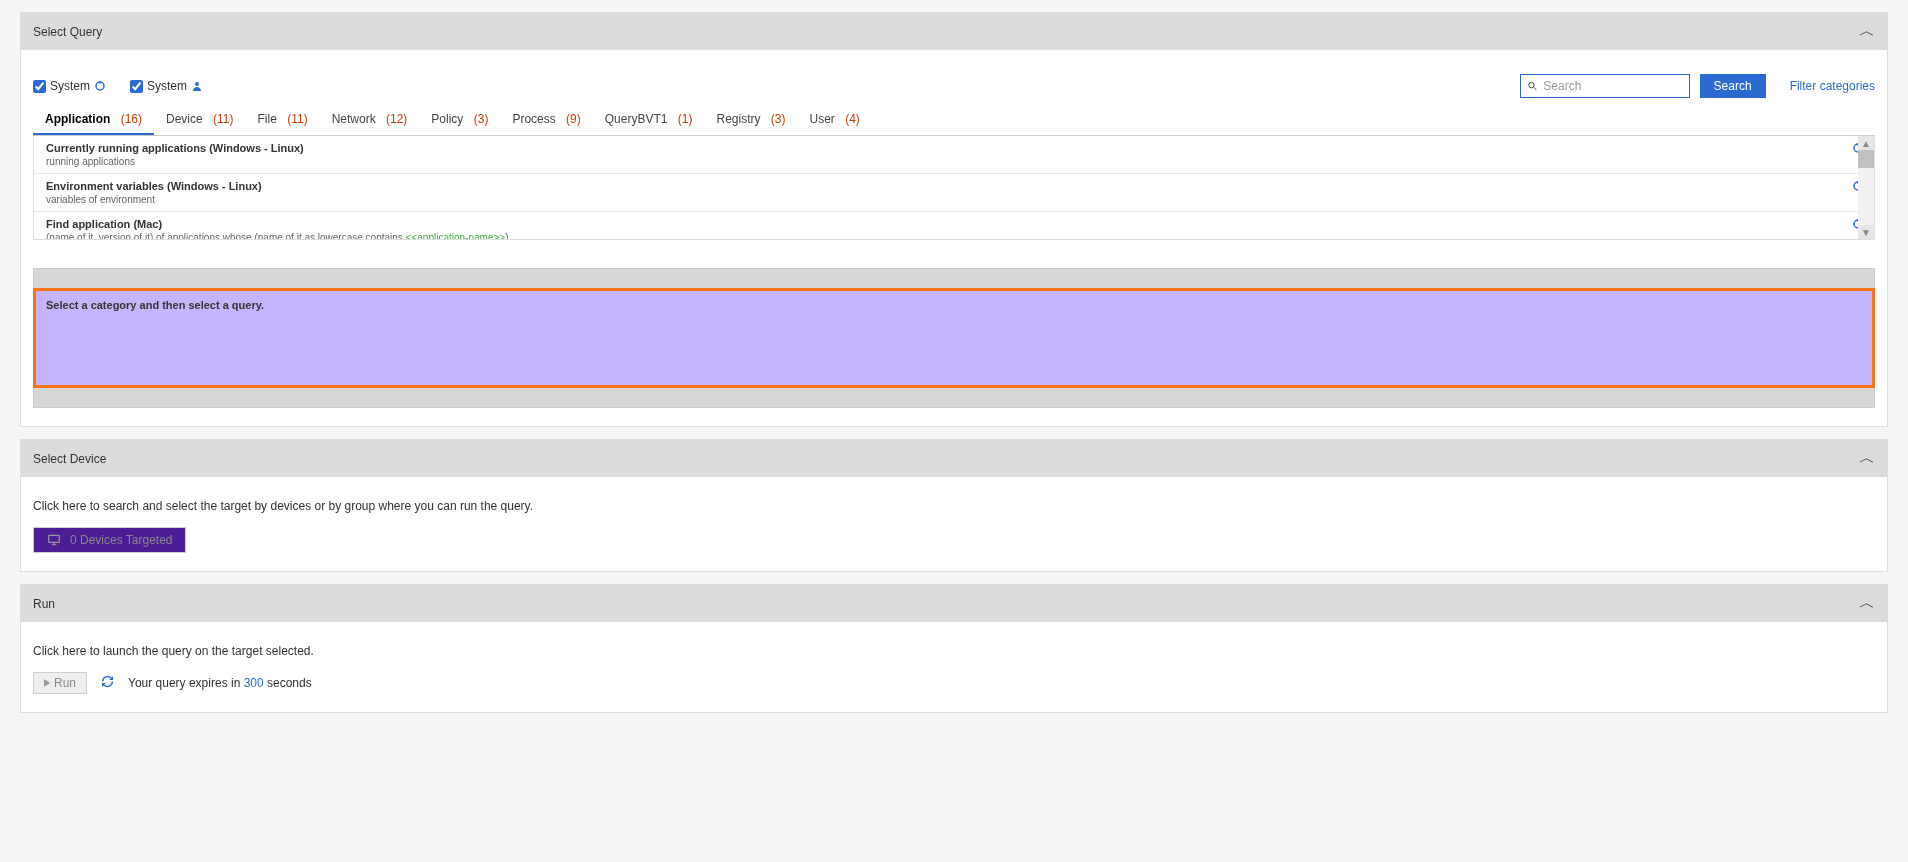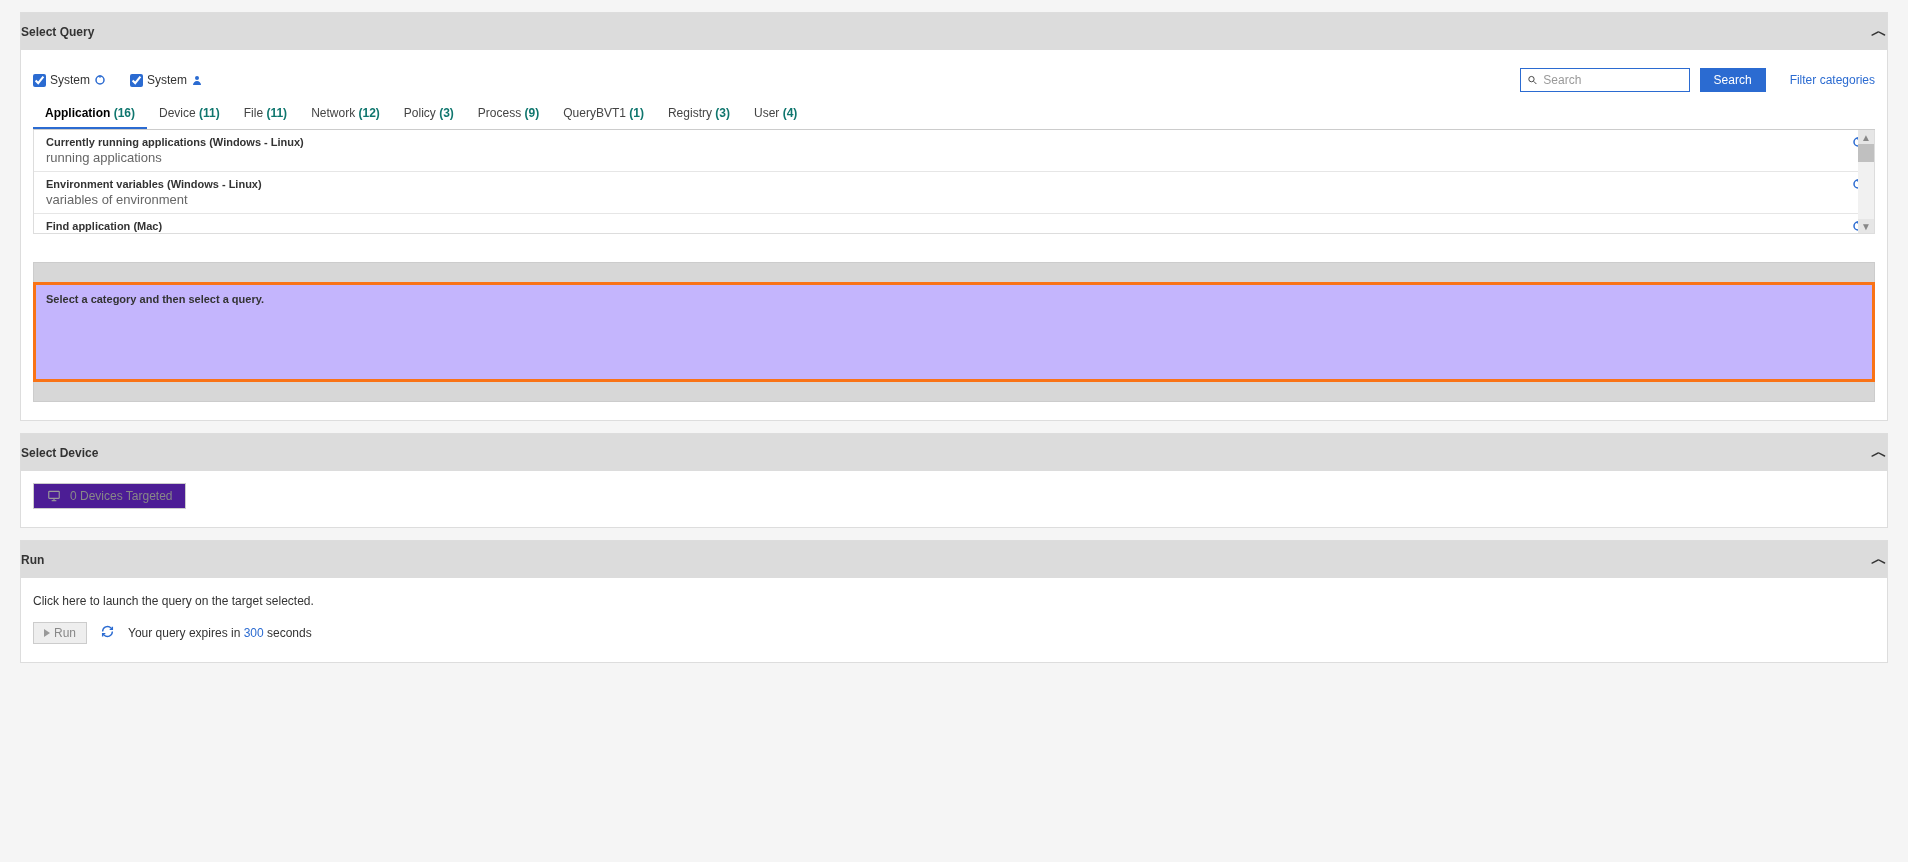--- a/index.html
+++ b/index.html
@@ -9,34 +9,34 @@
   background: #f5f5f5;
   color: #333;
 }
 .panel {
   margin: 12px 20px;
   background: #fff;
   border: 1px solid #ddd;
 }
 .panel-header {
   background: #dcdcdc;
-  padding: 8px 0;
-  font-weight: bold;
+  padding: 8px 12px;
+  font-weight: normal;
   color: #333;
   display: flex;
   align-items: center;
   justify-content: space-between;
   cursor: pointer;
 }
 .panel-header .collapse-icon {
   font-size: 16px;
   color: #333;
 }
 .panel-body {
-  padding: 12px 12px 18px;
+  padding: 18px 12px 18px;
 }
 .filter-row {
   display: flex;
   align-items: center;
   padding: 6px 0 2px;
 }
 .check-wrap {
   display: inline-flex;
   align-items: center;
   margin-right: 24px;
@@ -103,38 +103,38 @@
   padding: 6px 12px 7px;
   color: #444;
   cursor: pointer;
   border-bottom: 2px solid transparent;
 }
 .tab.active {
   font-weight: bold;
   color: #000;
   border-bottom: 2px solid #2b6bd1;
 }
-.tab .count { color:#0f766e; font-weight:bold; margin-left:0;}
+.tab .count { color:#c2410c; font-weight:normal; margin-left:7px;}
 .query-list {
   border: 1px solid #ddd;
   border-top: none;
   position: relative;
   max-height: 104px;
   overflow: hidden;
 }
 .query-row {
   padding: 6px 28px 6px 12px;
   border-bottom: 1px solid #e6e6e6;
   position: relative;
   background: #fff;
   cursor: pointer;
 }
 .query-row:last-child { border-bottom: none; }
 .query-title { font-size: 11px; font-weight: bold; color:#333; }
-.query-desc { font-size: 13px; color:#666; margin-top:2px; }
+.query-desc { font-size: 10px; color:#666; margin-top:2px; }
 .query-desc .placeholder { color:#4bab4b; }
 .row-icon {
   position: absolute;
   right: 10px;
   top: 6px;
 }
 .row-icon svg { width:12px;height:12px; }
 .scroll-overlay {
   position:absolute; right:0; top:0; bottom:0; width:16px;
   background:#f1f1f1;
@@ -305,20 +305,21 @@
 
   </div>
 </div>
 
 <div class="panel">
   <div class="panel-header">
     <span>Select Device</span>
     <span class="collapse-icon">︿</span>
   </div>
   <div class="panel-body">
+    <div class="hint-text">Click here to search and select the target by devices or by group where you can run the query.</div>
     <button class="btn-box">
       <svg viewBox="0 0 24 24">
           <rect x="3" y="4" width="18" height="12" rx="1" fill="none" stroke="#999" stroke-width="2"></rect>
           <line x1="8" y1="20" x2="16" y2="20" stroke="#999" stroke-width="2"></line>
           <line x1="12" y1="16" x2="12" y2="20" stroke="#999" stroke-width="2"></line>
         </svg>
       <span>0 Devices Targeted</span>
     </button>
   </div>
 </div>

